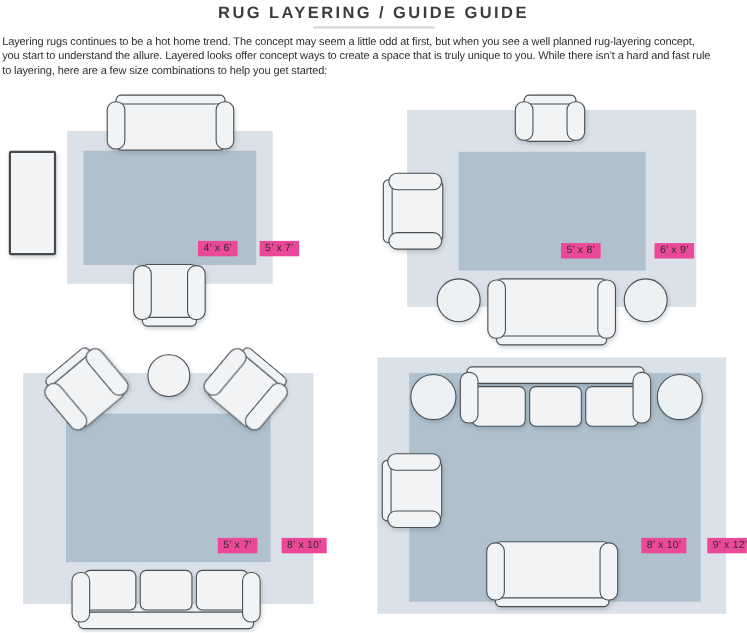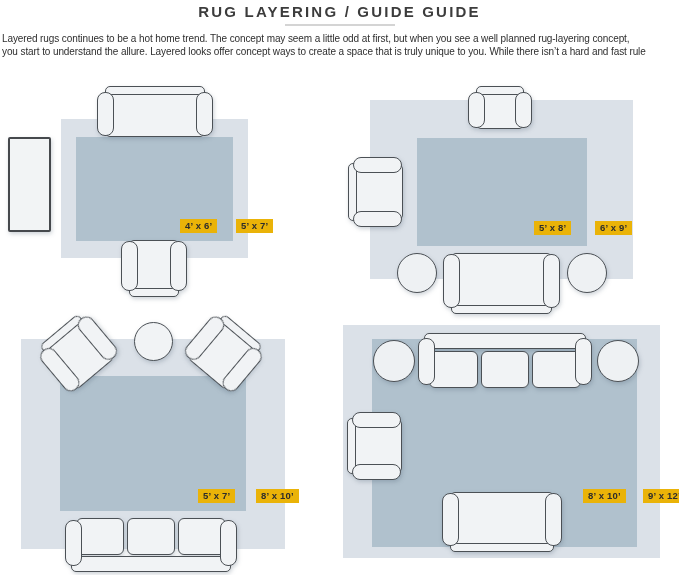--- a/index.html
+++ b/index.html
@@ -57,35 +57,36 @@
   .sofa3-u .arm-l{left:0;top:2px;width:17px;height:46px;z-index:4;}
   .sofa3-u .arm-r{right:0;top:2px;width:17px;height:46px;z-index:4;}
   
   .pouf{border-radius:50%;background:#eef1f3;border:1.6px solid #4b5055;box-sizing:border-box;}
   .table-rect{background:#f2f4f5;border:2px solid #46494d;border-radius:2px;box-sizing:border-box;}
   .table-round{border-radius:50%;background:#f1f3f5;border:1.6px solid #4b5055;box-sizing:border-box;}
   .rot-l{transform:rotate(-40deg);}
   .rot-r{transform:rotate(40deg);}
   
   .badge{
-    position:absolute;z-index:6;background:#eab308;color:#2c2c2c;
-    font-size:9.5px;font-weight:bold;line-height:11px;letter-spacing:.2px;
+    position:absolute;z-index:6;background:#ec4899;color:#2c2c2c;
+    font-size:9.5px;font-weight:normal;line-height:11px;letter-spacing:.2px;
     padding:1px 5px 2px;white-space:nowrap;
   }
 </style>
 </head>
 <body>
 
 <div class="canvas">
 
   <h1 class="page-title">RUG LAYERING / GUIDE GUIDE</h1>
   <div class="title-divider"></div>
   <div class="intro">
-    <div class="intro-line">Layered rugs continues to be a hot home trend. The concept may seem a little odd at first, but when you see a well planned rug-layering concept,</div>
+    <div class="intro-line">Layering rugs continues to be a hot home trend. The concept may seem a little odd at first, but when you see a well planned rug-layering concept,</div>
     <div class="intro-line">you start to understand the allure. Layered looks offer concept ways to create a space that is truly unique to you. While there isn’t a hard and fast rule</div>
+    <div class="intro-line">to layering, here are a few size combinations to help you get started:</div>
   </div>
 
   <div class="diagram d1">
     <div class="rug outer" style="left:61px;top:34px;width:187px;height:139px;"></div>
     <div class="rug inner" style="left:76px;top:52px;width:157px;height:104px;"></div>
 
     <div class="furn sofa-d" style="left:97px;top:1px;width:116px;height:51px;">
       <div class="part back"></div>
       <div class="part seat"></div>
       <div class="part arm arm-l"></div>
@@ -126,21 +127,21 @@
     <div class="furn pouf" style="left:57px;top:168px;width:40px;height:40px;"></div>
     <div class="furn pouf" style="left:227px;top:168px;width:40px;height:40px;"></div>
 
     <div class="furn sofa-u" style="left:103px;top:168px;width:117px;height:61px;">
       <div class="part back"></div>
       <div class="part seat"></div>
       <div class="part arm arm-l"></div>
       <div class="part arm arm-r"></div>
     </div>
 
-    <span class="badge" style="left:194px;top:136px;">5’ x 8’</span>
+    <span class="badge" style="left:170px;top:136px;">5’ x 8’</span>
     <span class="badge" style="left:255px;top:136px;">6’ x 9’</span>
   </div>
 
   <div class="diagram d3">
     <div class="rug outer" style="left:21px;top:27px;width:264px;height:210px;"></div>
     <div class="rug inner" style="left:60px;top:64px;width:186px;height:135px;"></div>
 
     <div class="furn sofa-d rot-l" style="left:44px;top:11px;width:66px;height:58px;">
       <div class="part back"></div>
       <div class="part seat"></div>

